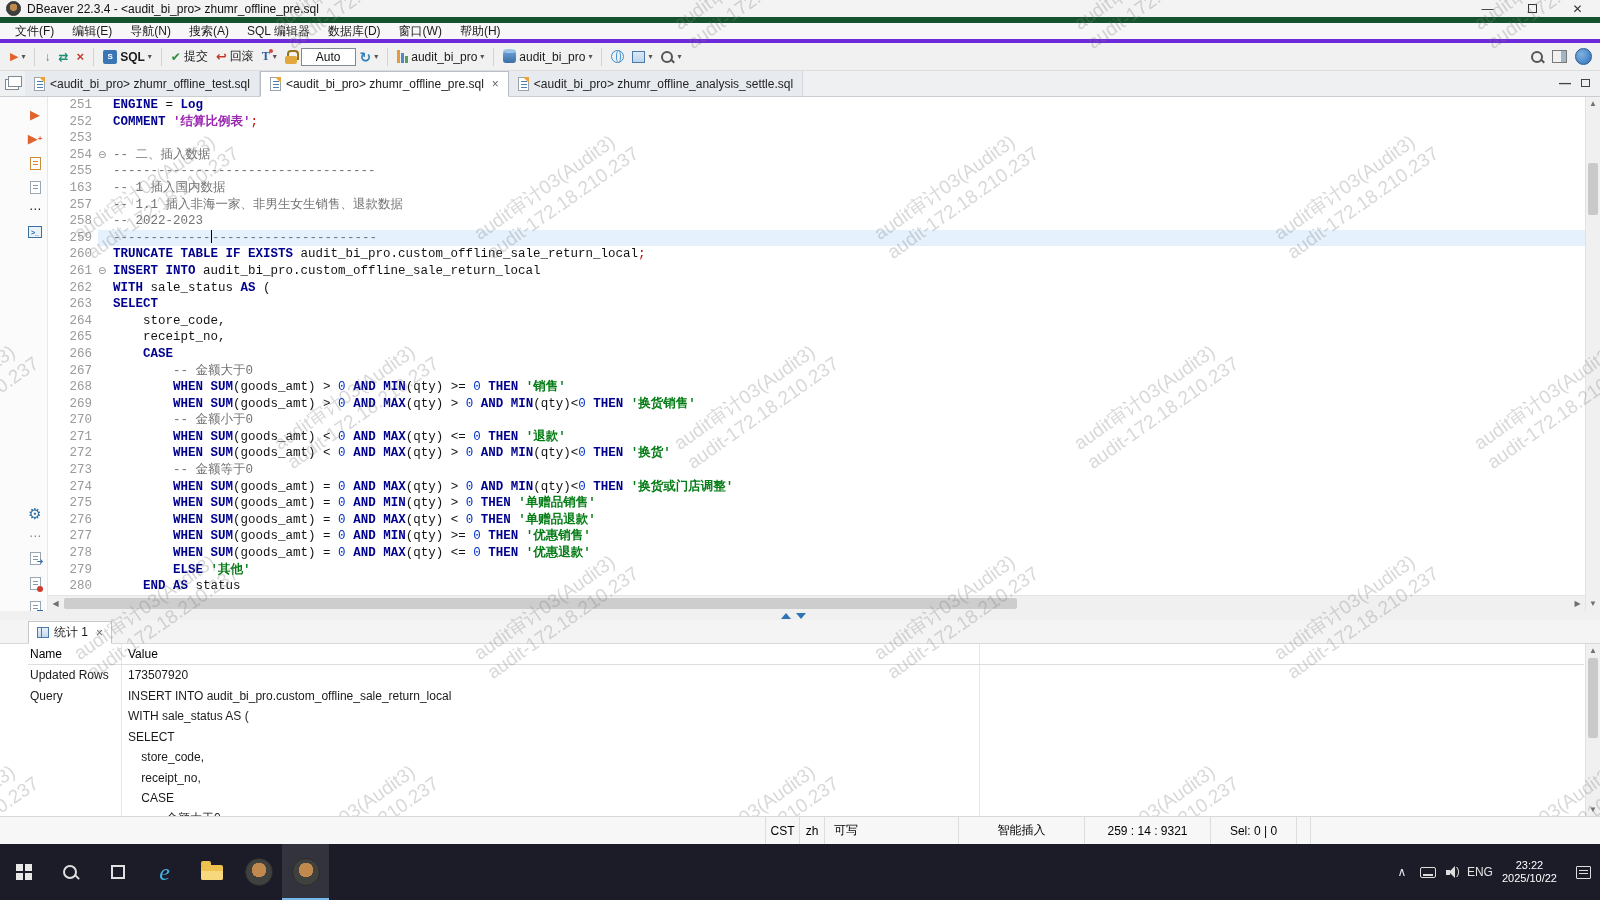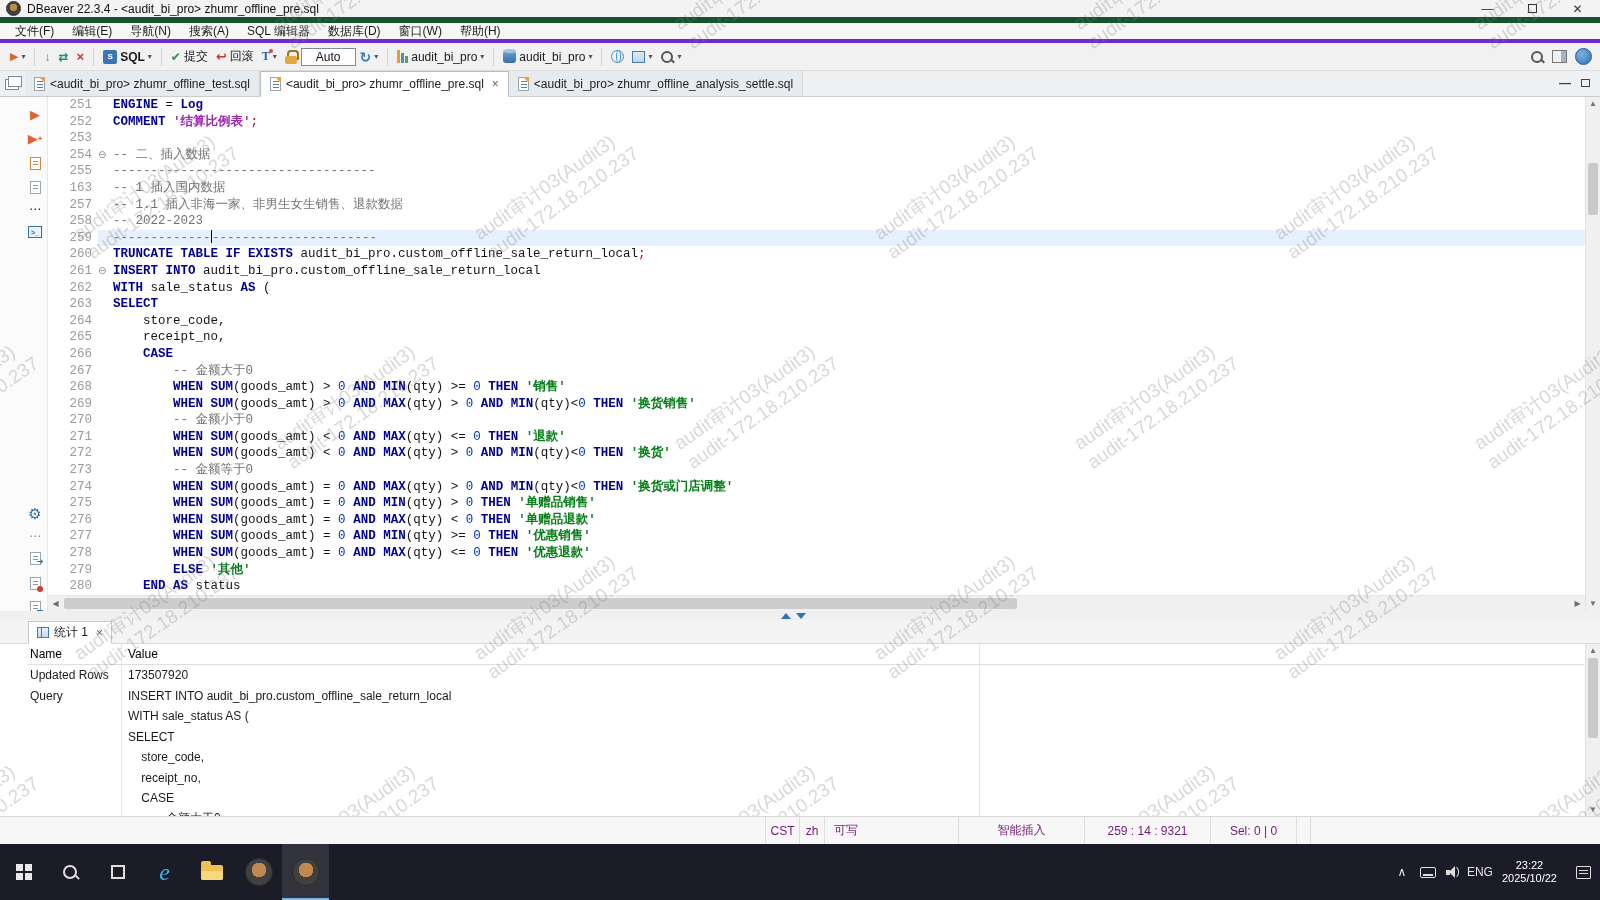--- a/index.html
+++ b/index.html
@@ -130,21 +130,21 @@
   .res-head{display:flex;height:21px;align-items:center;border-bottom:1px solid #dedede;color:#000}
   .res-row{display:flex;height:20.5px;align-items:center;white-space:pre}
   .col-name{width:94px;flex:none;padding-left:2px;border-right:1px solid #e6e6e6;overflow:hidden;height:100%;display:flex;align-items:center}
   .col-value{width:858px;flex:none;padding-left:6px;border-right:1px solid #e6e6e6;overflow:hidden;height:100%;display:flex;align-items:center;white-space:pre}
   .res-vscroll{position:absolute;right:0;top:644px;width:15px;height:172px;background:#f0f0f0;border-left:1px solid #e2e2e2;z-index:6}
   .res-vscroll .arr{position:absolute;left:0;right:0;height:13px;color:#707070;font-size:8px;text-align:center;line-height:13px}
   .res-vscroll .arr.bot{bottom:0;top:auto}
   .res-vscroll .thumb{position:absolute;left:2px;right:2px;top:14px;height:80px;background:#c9c9c9;border-radius:2px}
 
   
-  .statusbar{position:absolute;left:0;top:816px;right:0;height:28px;background:#f7f7f7;border-top:1px solid #d9d9d9;display:flex;align-items:stretch;font-size:12px;color:#701a75;z-index:45}
+  .statusbar{position:absolute;left:0;top:816px;right:0;height:28px;background:#f7f7f7;border-top:1px solid #d9d9d9;display:flex;align-items:stretch;font-size:12px;color:#000000;z-index:45}
   .sb-spacer{width:765px;flex:none}
   .sb-item{border-left:1px solid #ddd;display:flex;align-items:center;justify-content:center;padding:0 6px;flex:none;white-space:nowrap}
   .sb-item.left{justify-content:flex-start;padding-left:9px}
 
   
   .taskbar{position:absolute;left:0;top:844px;right:0;height:56px;background:#1b1c28;display:flex;align-items:stretch;z-index:60}
   .tb-app{width:47px;display:flex;align-items:center;justify-content:center;flex:none}
   .tb-app.active{background:rgba(255,255,255,.10);box-shadow:inset 0 -2px 0 #76b9ed}
   .i-win{display:grid;grid-template-columns:7px 7px;grid-template-rows:7px 7px;gap:2px}
   .i-win span{background:#e8e8e8}

